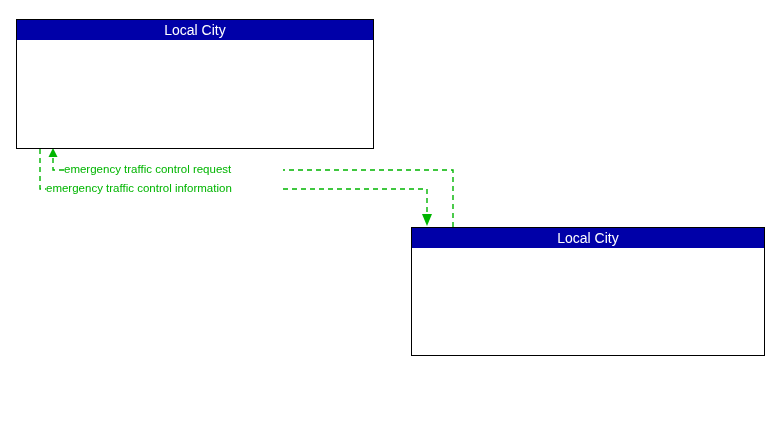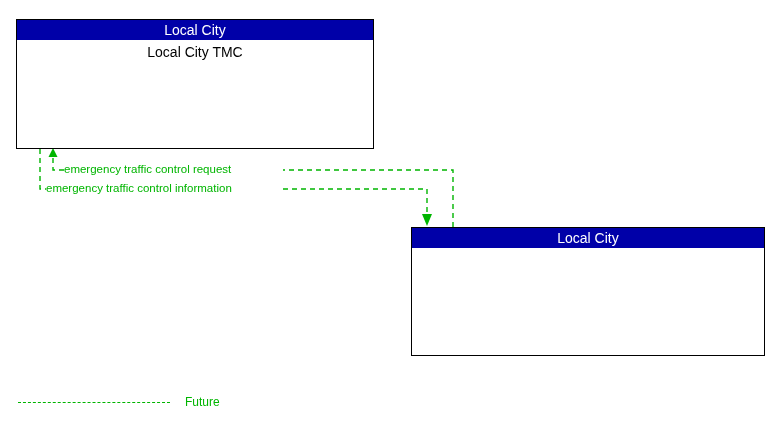--- a/index.html
+++ b/index.html
@@ -119,29 +119,24 @@
 
     <g>
       <path d="M 40,149 L 40,189 L 46,189" fill="none" stroke="#00b500" stroke-width="1.4" stroke-dasharray="5,4"></path>
       <path d="M 283,189 L 427,189 L 427,214" fill="none" stroke="#00b500" stroke-width="1.4" stroke-dasharray="5,4"></path>
       <polygon points="427,226 422,214 432,214" fill="#00b500"></polygon>
     </g>
   </svg>
 
   <div class="entity-box" id="box-tmc">
     <div class="entity-header">Local City</div>
-    <div class="entity-name">Local City TMC</div>
   </div>
 
   <div class="entity-box" id="box-fire">
     <div class="entity-header">Local City</div>
   </div>
 
   <div class="flow-label" id="flow-label-request">emergency traffic control request</div>
 
   <div class="flow-label" id="flow-label-information">emergency traffic control information</div>
 
-  <div id="legend">
-    <div id="legend-line"></div>
-    <div id="legend-label">Future</div>
-  </div>
 
 </div>
 
 </body></html>

